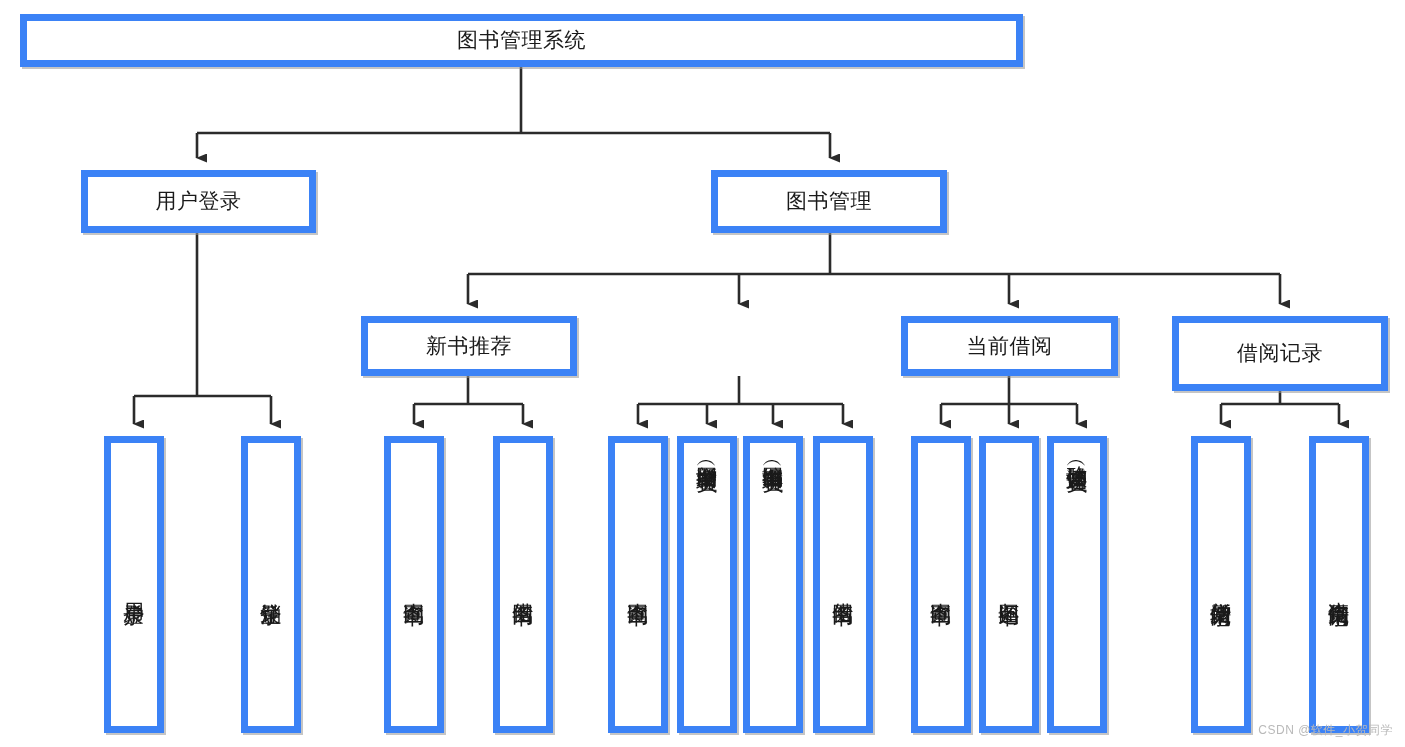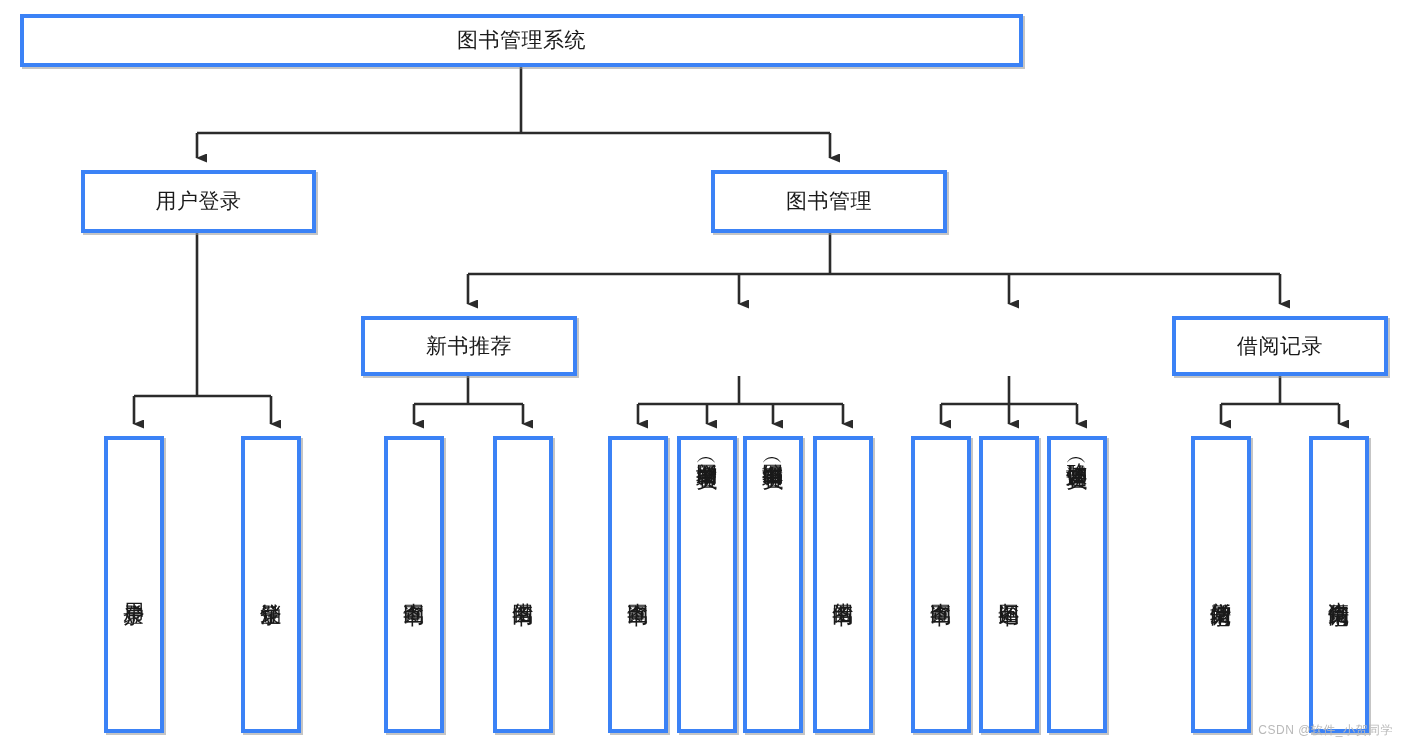--- a/index.html
+++ b/index.html
@@ -23,21 +23,21 @@
     left: 0;
     top: 0;
     width: 1405px;
     height: 747px;
     pointer-events: none;
   }
   .node {
     position: absolute;
     box-sizing: border-box;
     background: #ffffff;
-    border: 4px solid #3b82f6;
+    border: 7px solid #3b82f6;
     box-shadow: 2px 2px 0 rgba(150,150,150,0.55);
     display: flex;
     align-items: center;
     justify-content: center;
     z-index: 2;
   }
   .node .lbl {
     font-size: 21px;
     line-height: 1.15;
     letter-spacing: 0.5px;
@@ -137,21 +137,24 @@
   <div class="node" style="left:81px; top:170px; width:235px; height:63px;">
     <span class="lbl">用户登录</span>
   </div>
   <div class="node" style="left:711px; top:170px; width:236px; height:63px;">
     <span class="lbl">图书管理</span>
   </div>
 
   <div class="node" style="left:361px; top:316px; width:216px; height:60px;">
     <span class="lbl">新书推荐</span>
   </div>
-  <div class="node" style="left:1172px; top:316px; width:216px; height:60px;">
+  <div class="node" style="left:901px; top:316px; width:217px; height:60px;">
+    <span class="lbl">当前借阅</span>
+  </div>
+  <div class="node" style="left:1172px; top:316px; width:216px; height:75px;">
     <span class="lbl">借阅记录</span>
   </div>
 
   <div class="node leaf center" style="left:104px; top:436px; width:60px; height:297px;">
     <span class="lbl">用户登录</span>
   </div>
   <div class="node leaf center" style="left:241px; top:436px; width:60px; height:297px;">
     <span class="lbl">注销登录</span>
   </div>
 

